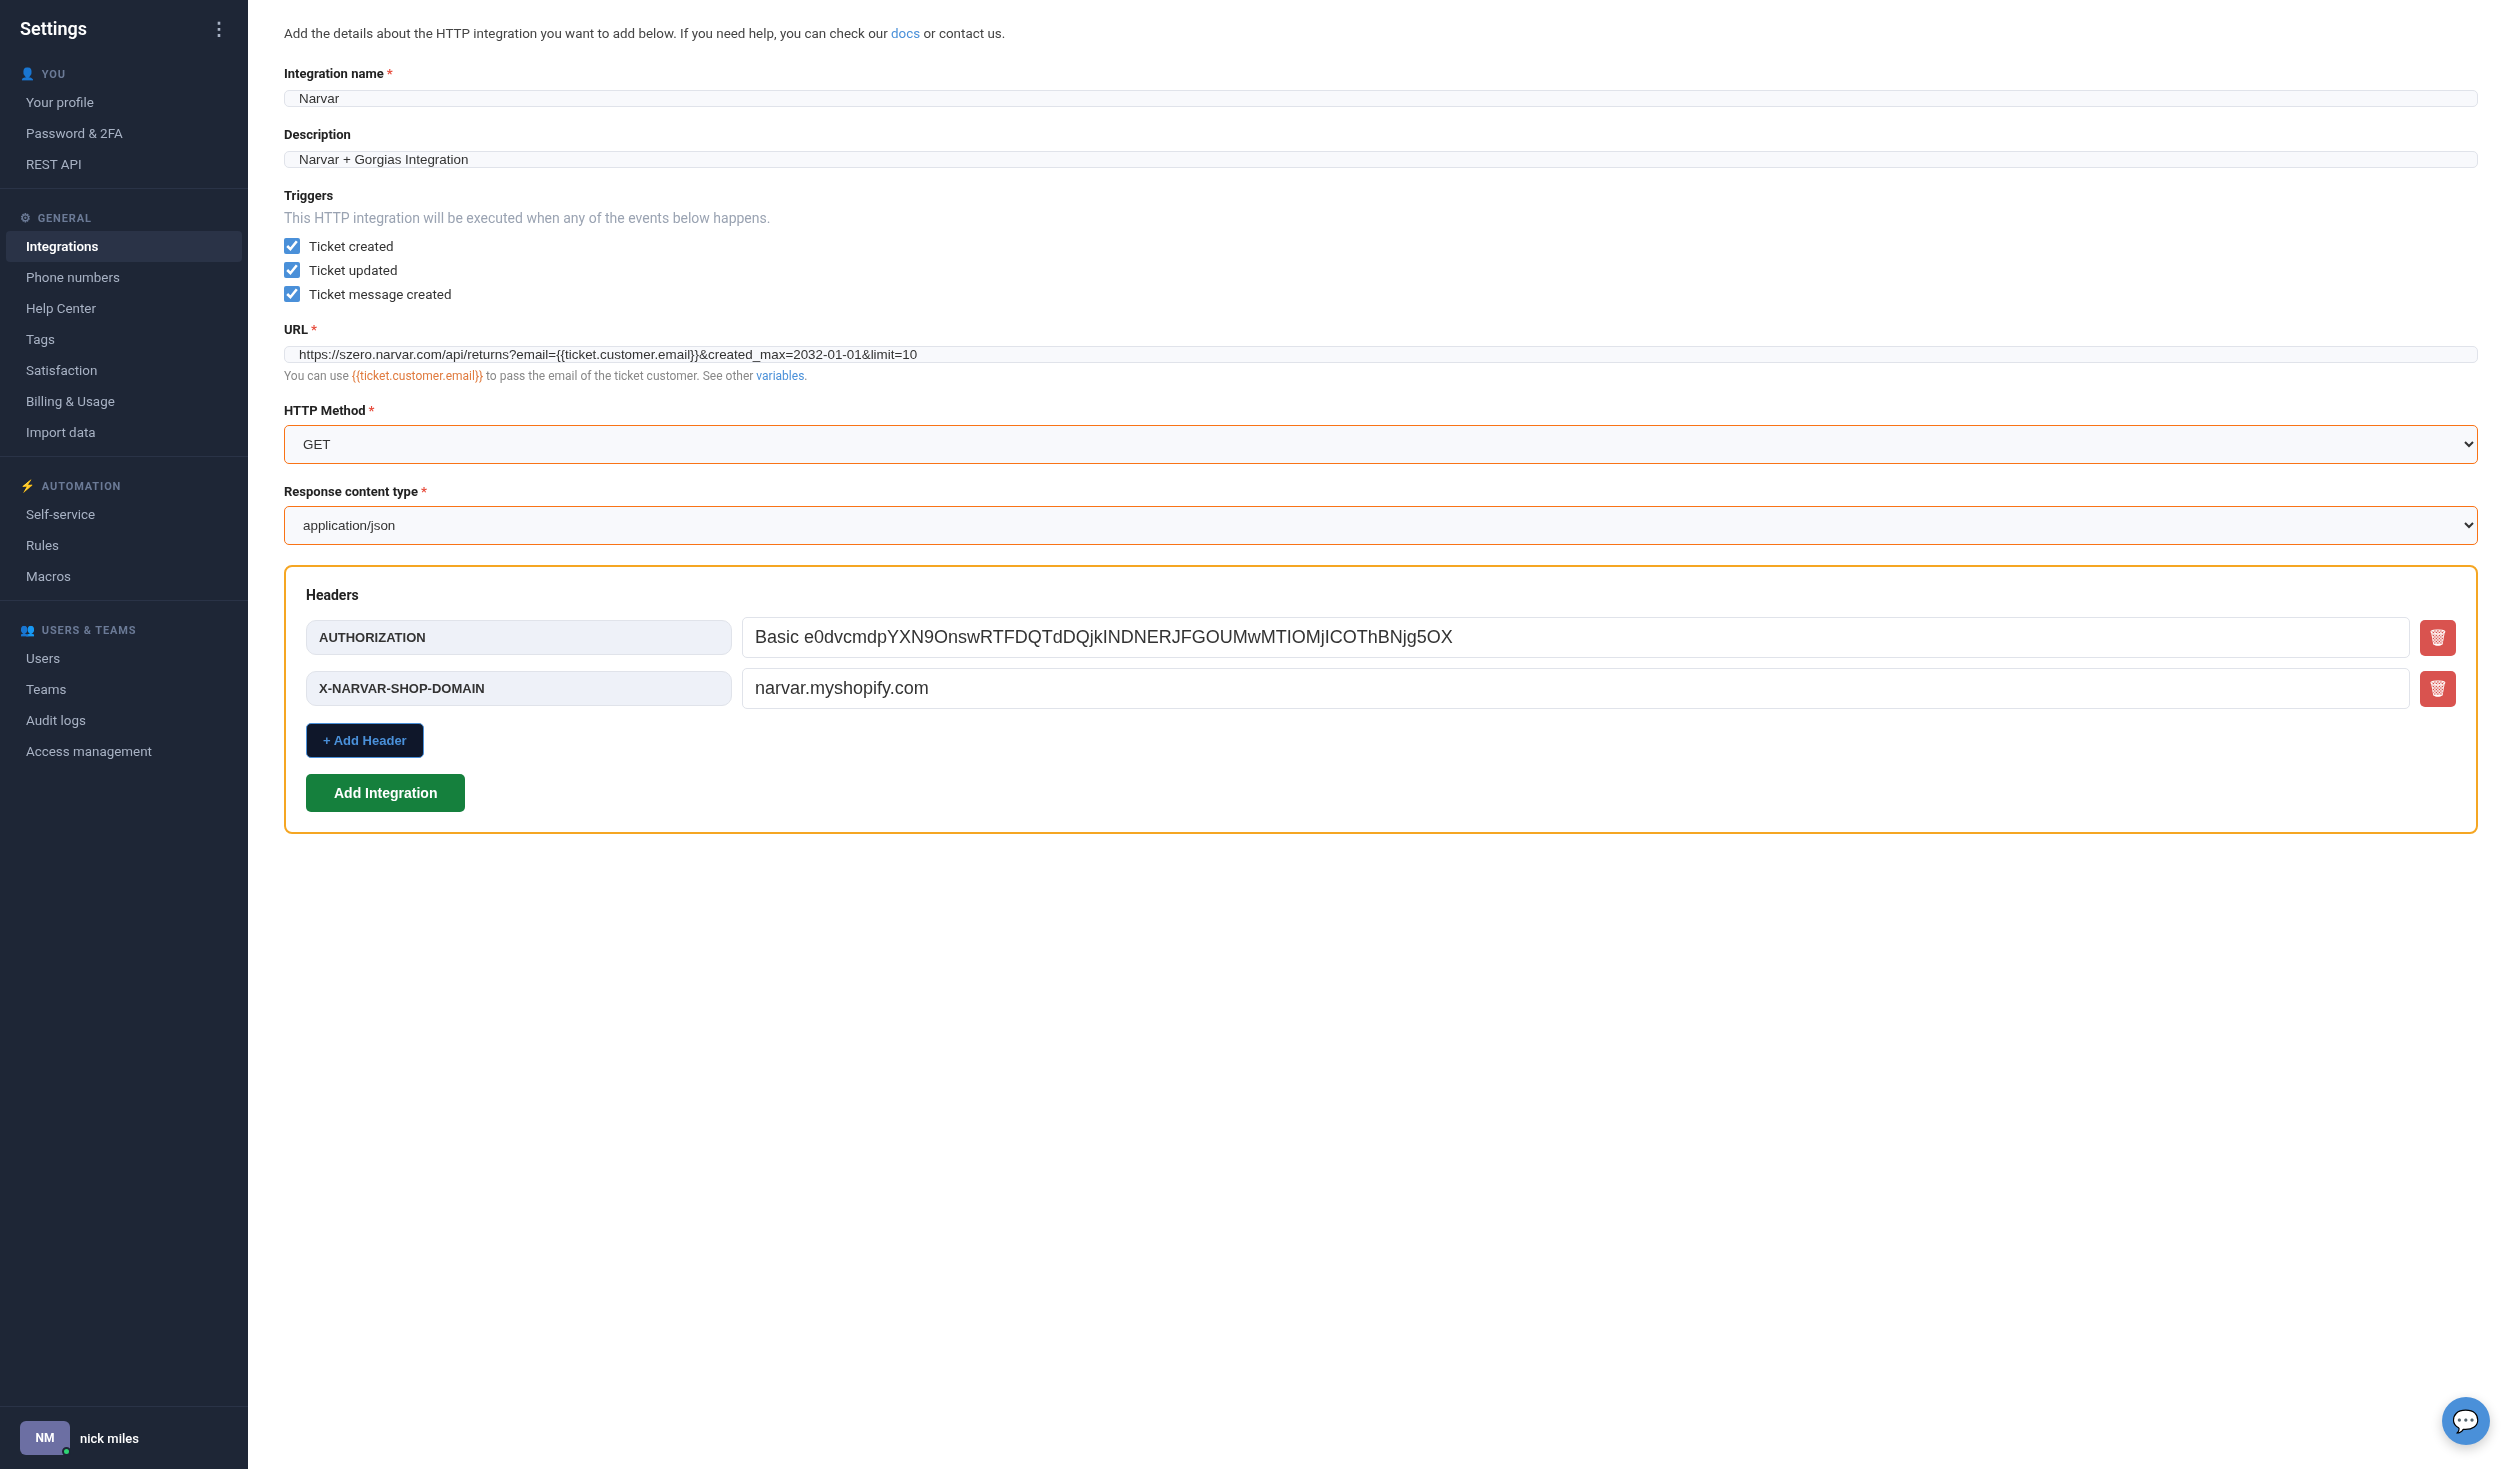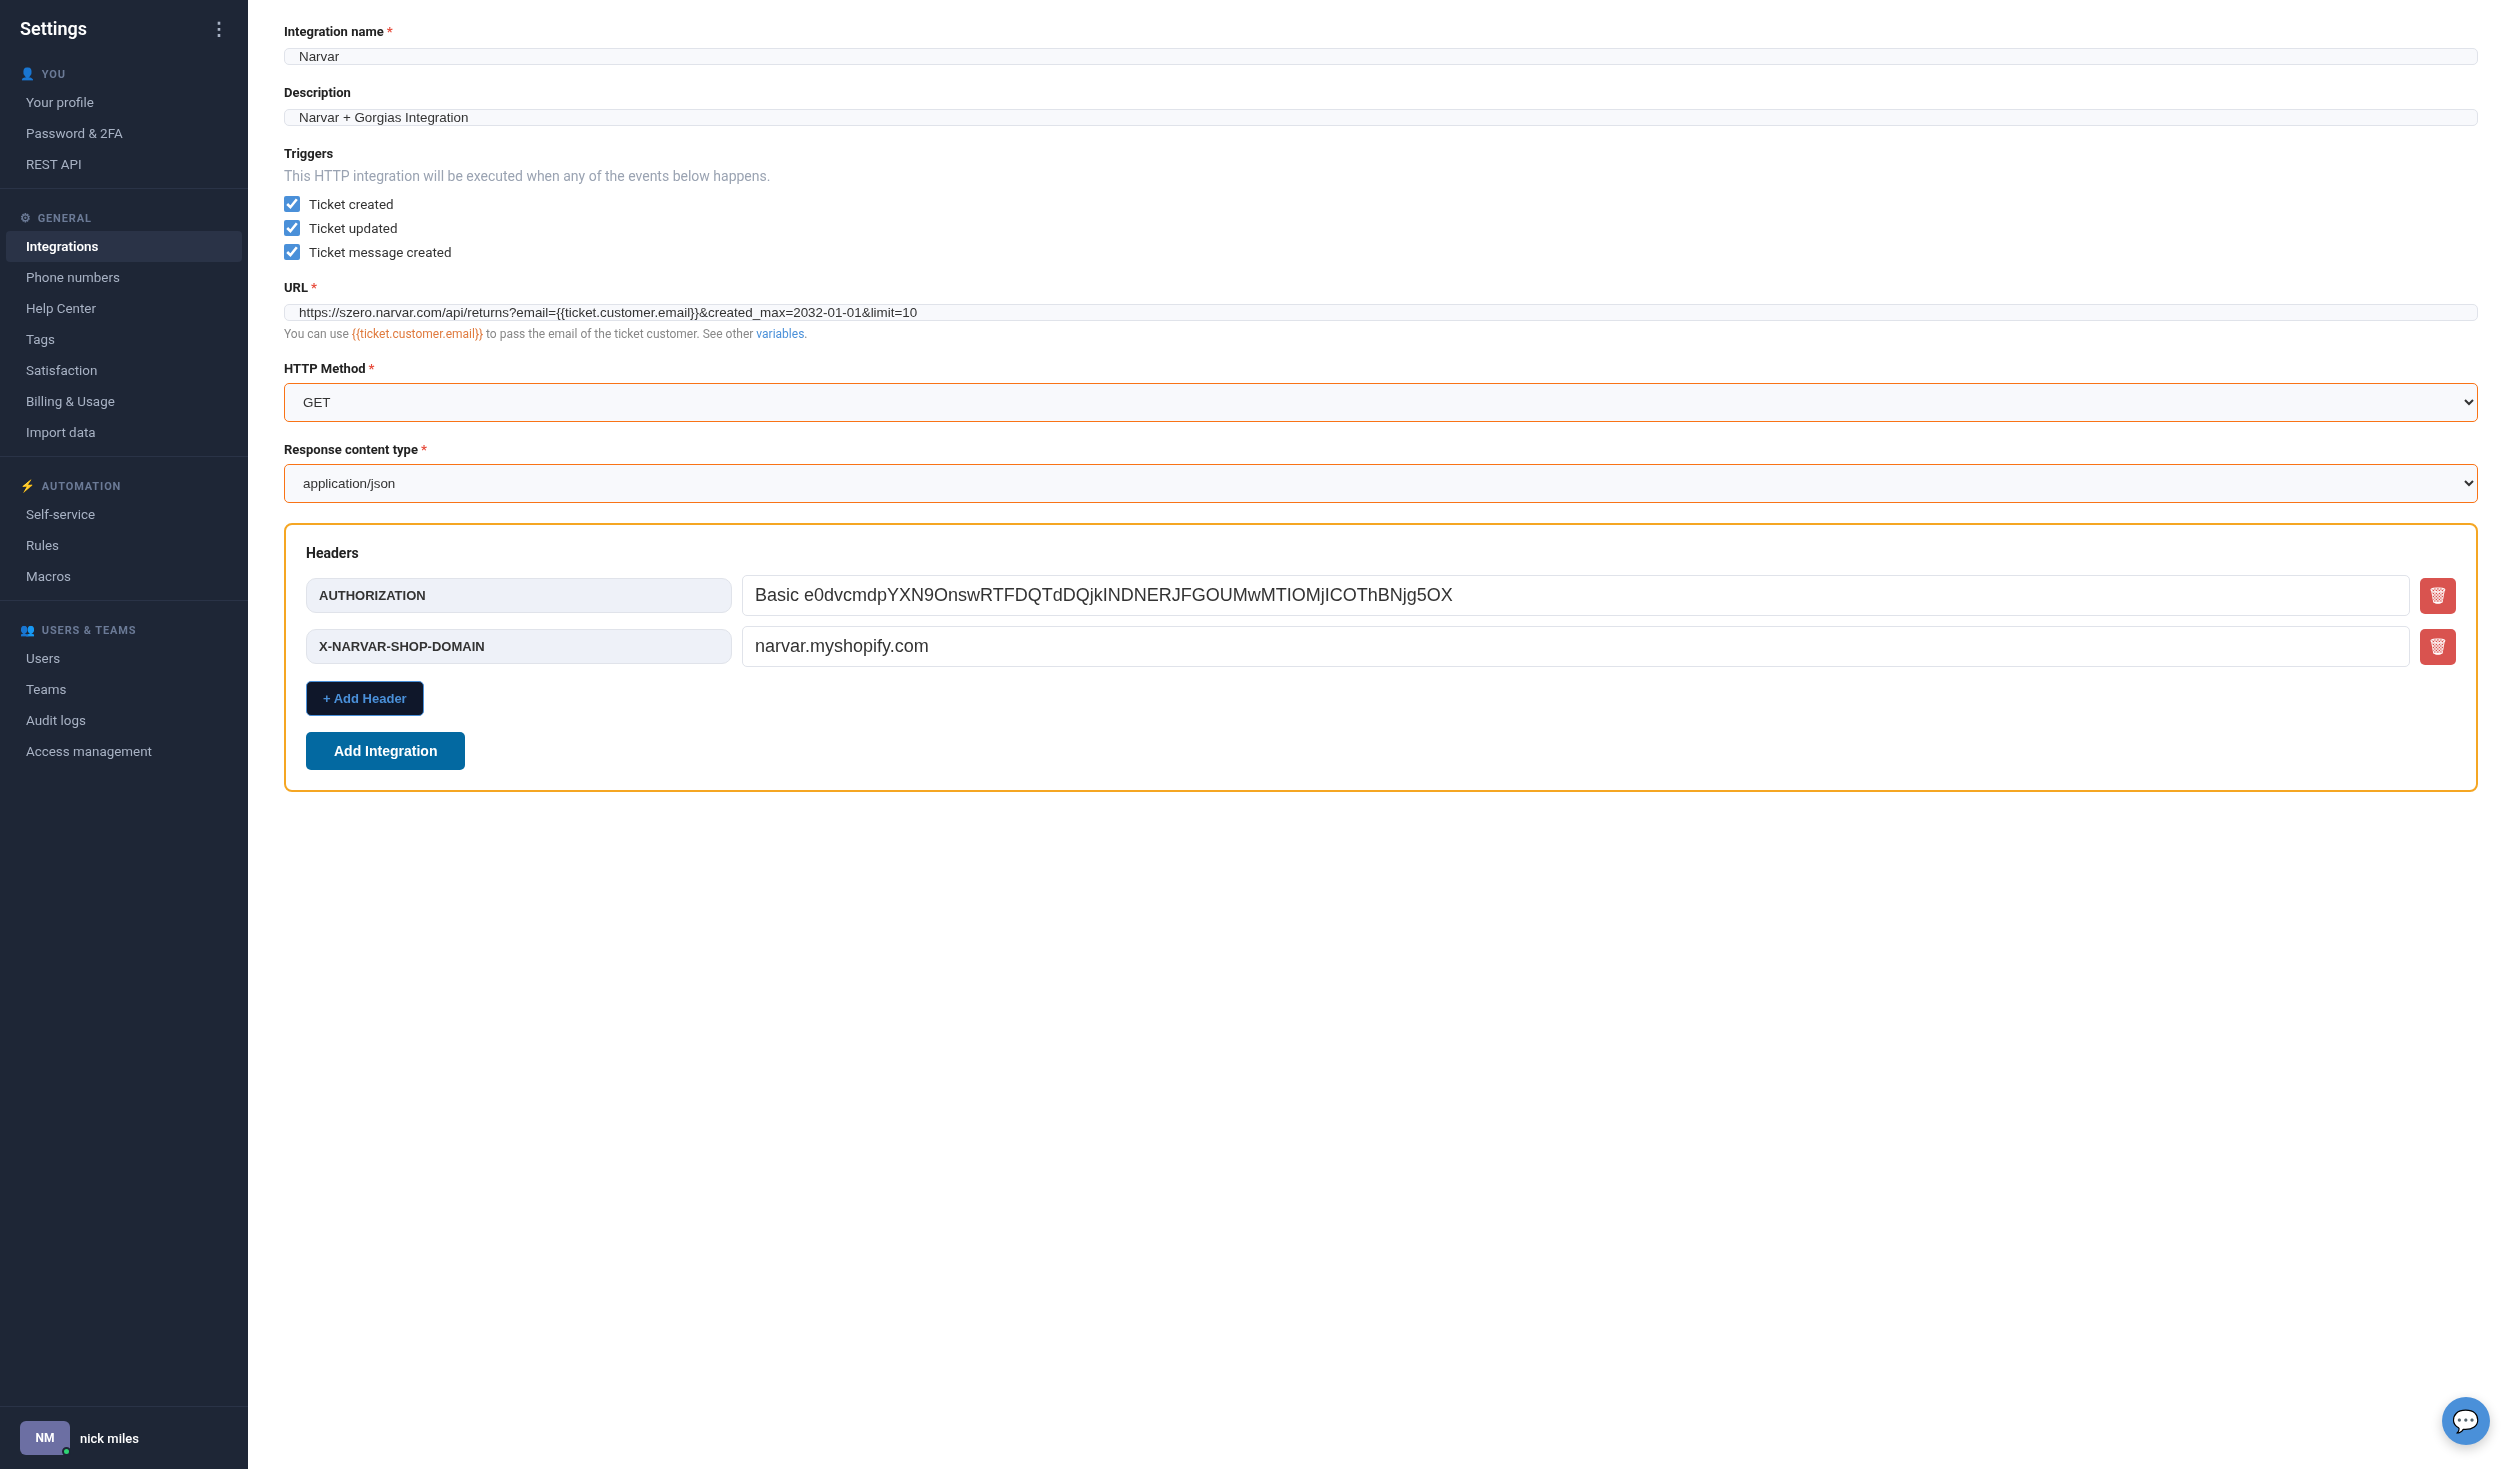--- a/index.html
+++ b/index.html
@@ -221,21 +221,21 @@
       font-weight: 600;
       cursor: pointer;
       margin-top: 4px;
       margin-bottom: 16px;
     }
 
     .add-integration-btn {
       display: inline-flex;
       align-items: center;
       padding: 11px 28px;
-      background: #0369a1;
+      background: #15803d;
       border: none;
       border-radius: 5px;
       color: #fff;
       font-size: 14px;
       font-weight: 600;
       cursor: pointer;
     }
 
     
     .chat-bubble {
@@ -347,20 +347,25 @@
   <div class="sidebar-user">
     <div class="user-avatar">
       <span>NM</span>
       <span class="online-dot"></span>
     </div>
     <span class="user-name">nick miles</span>
   </div>
 </nav>
 
 <div class="main-content">
+  <p class="top-desc">
+    <span>Add the details about the HTTP integration you want to add below. If you need help, you can check our</span>
+    <a href="#">docs</a>
+    <span>or contact us.</span>
+  </p>
 
   <div class="field-group">
     <div class="field-label">
       <span>Integration name</span>
       <span class="required-star">*</span>
     </div>
     <input class="field-input" type="text" value="Narvar" style="">
   </div>
 
   <div class="field-group">

